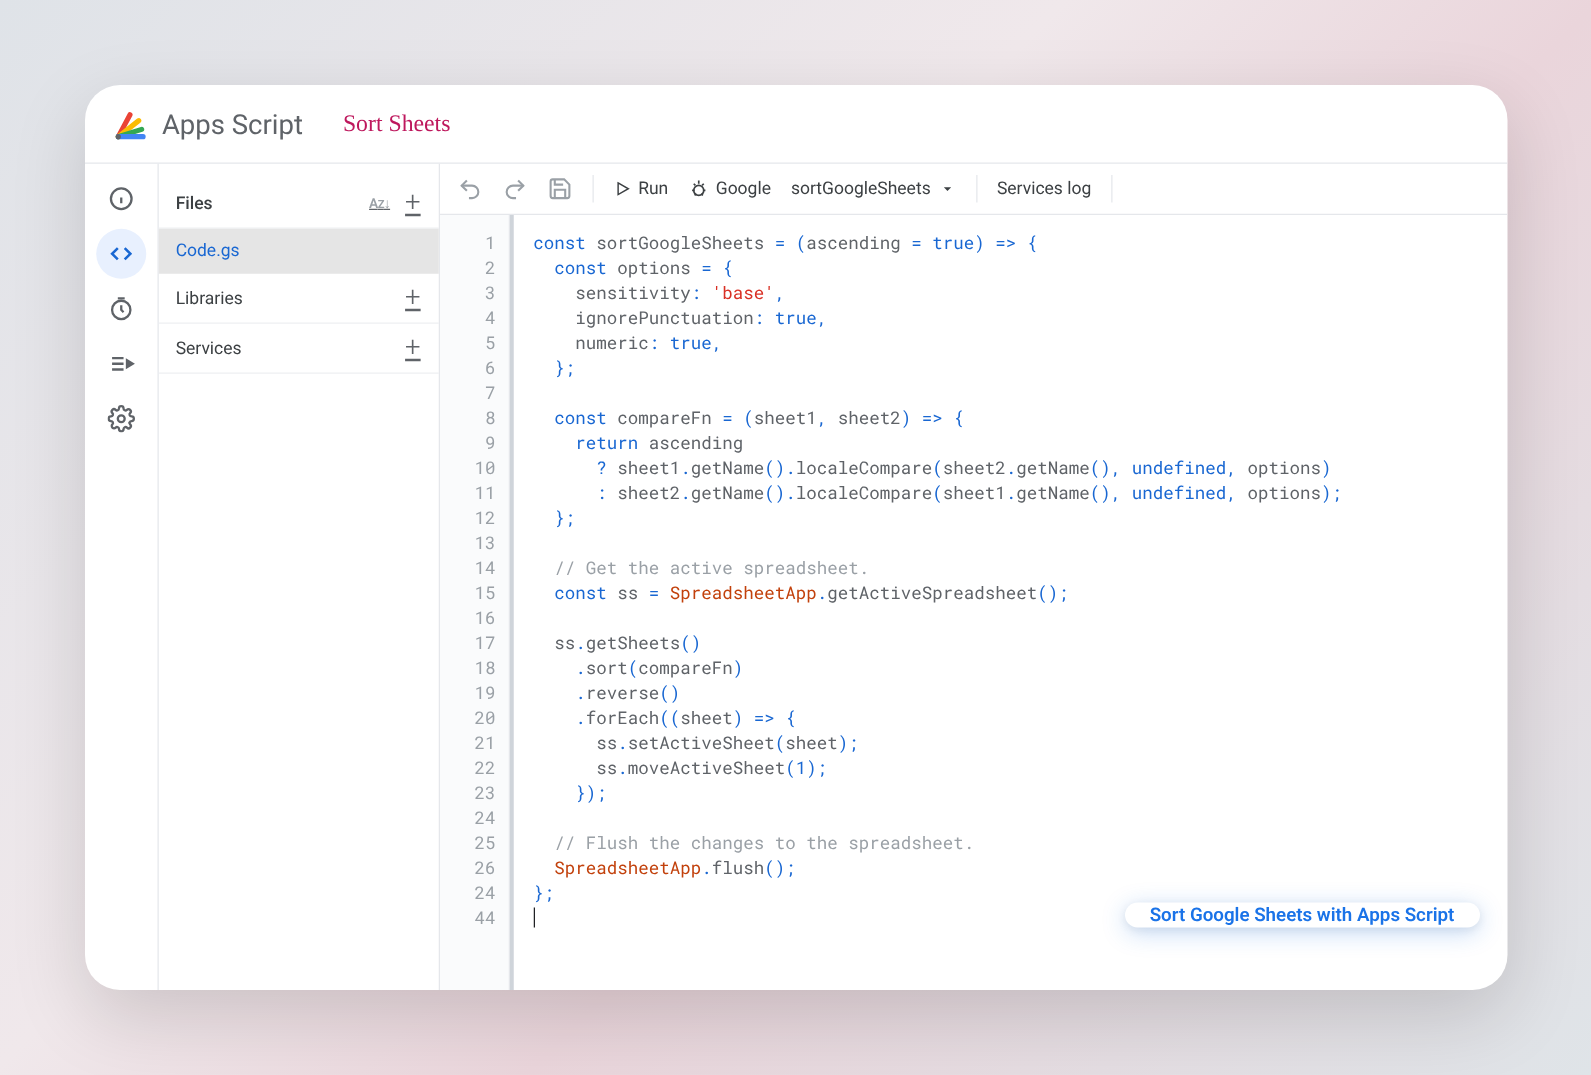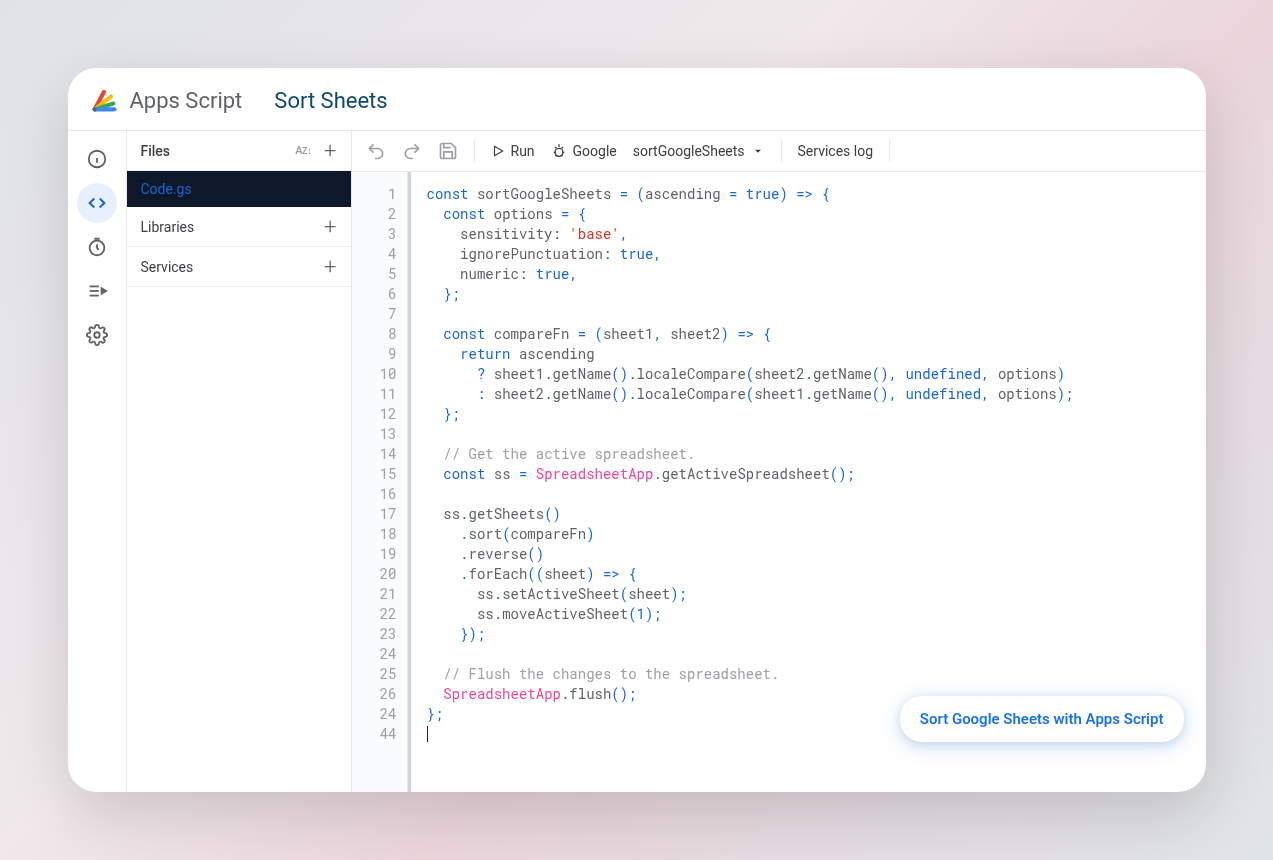--- a/index.html
+++ b/index.html
@@ -23,21 +23,21 @@
   flex-direction: column;
 }
 .header {
   display: flex;
   align-items: center;
   padding: 18px 22px 16px 22px;
   gap: 12px;
 }
 .logo { width: 28px; height: 28px; }
 .app-name { font-size: 22px; color: #5f6368; font-weight: 400; }
-.project-name { font-size: 22px; color: #0c4a6e; margin-left: 20px; }
+.project-name { font-size: 19px; color: #be185d; margin-left: 20px; font-family: Liberation Serif, serif; }
 .body {
   display: flex;
   flex: 1;
   min-height: 0;
   border-top: 1px solid #e5e7eb;
 }
 .rail {
   width: 59px;
   border-right: 1px solid #e5e7eb;
   display: flex;
@@ -67,26 +67,26 @@
 .side-row {
   display: flex;
   align-items: center;
   justify-content: space-between;
   padding: 10px 14px;
   font-size: 14px;
   color: #3c4043;
   height: 40px;
   border-bottom: 1px solid #eef0f2;
 }
-.side-row.header-row { font-weight: 500; }
-.side-row .ra { display: flex; gap: 12px; align-items: center; color: #5f6368; }
+.side-row.header-row { font-weight: 500; margin-top: 12px; }
+.side-row .ra { display: flex; gap: 12px; align-items: center; color: #5f6368; text-decoration: underline; }
 .side-row .plus { font-size: 22px; line-height: 1; cursor: pointer; font-weight: 300; }
 .az-icon { font-size: 11px; font-weight: 600; color: #9aa0a6; letter-spacing: -0.5px; position: relative; }
 .file-item {
-  background: #0f172a;
+  background: #e5e5e5;
   color: #1967d2;
   font-size: 14px;
   padding: 10px 14px;
   cursor: pointer;
 }
 .editor-pane { flex: 1; display: flex; flex-direction: column; min-width: 0; position: relative; }
 .toolbar {
   display: flex;
   align-items: center;
   padding: 6px 14px;
@@ -129,28 +129,28 @@
   border-left: 3px solid #cfd4da;
 }
 .code .line { height: 20px; padding-left: 12px; }
 .kw { color: #1967d2; }
 .op { color: #5f6368; }
 .pn { color: #1967d2; }
 .str { color: #d93025; margin-top: 32px; }
 .lit { color: #1967d2; }
 .num { color: #1967d2; }
 .cm { color: #9aa0a6; }
-.cls { color: #ec4899; }
+.cls { color: #c2410c; }
 .badge {
   position: absolute;
   right: 22px;
   bottom: 50px;
   background: #fff;
   border-radius: 22px;
-  padding: 14px 20px;
+  padding: 1px 20px;
   font-size: 15px;
   color: #1a73e8;
   font-weight: 600;
   box-shadow: 0 4px 20px rgba(26,115,232,0.25), 0 2px 8px rgba(0,0,0,0.08);
 }
 .cursor-line {
   position: absolute;
   left: 16px;
   width: 1px;
   height: 16px;

